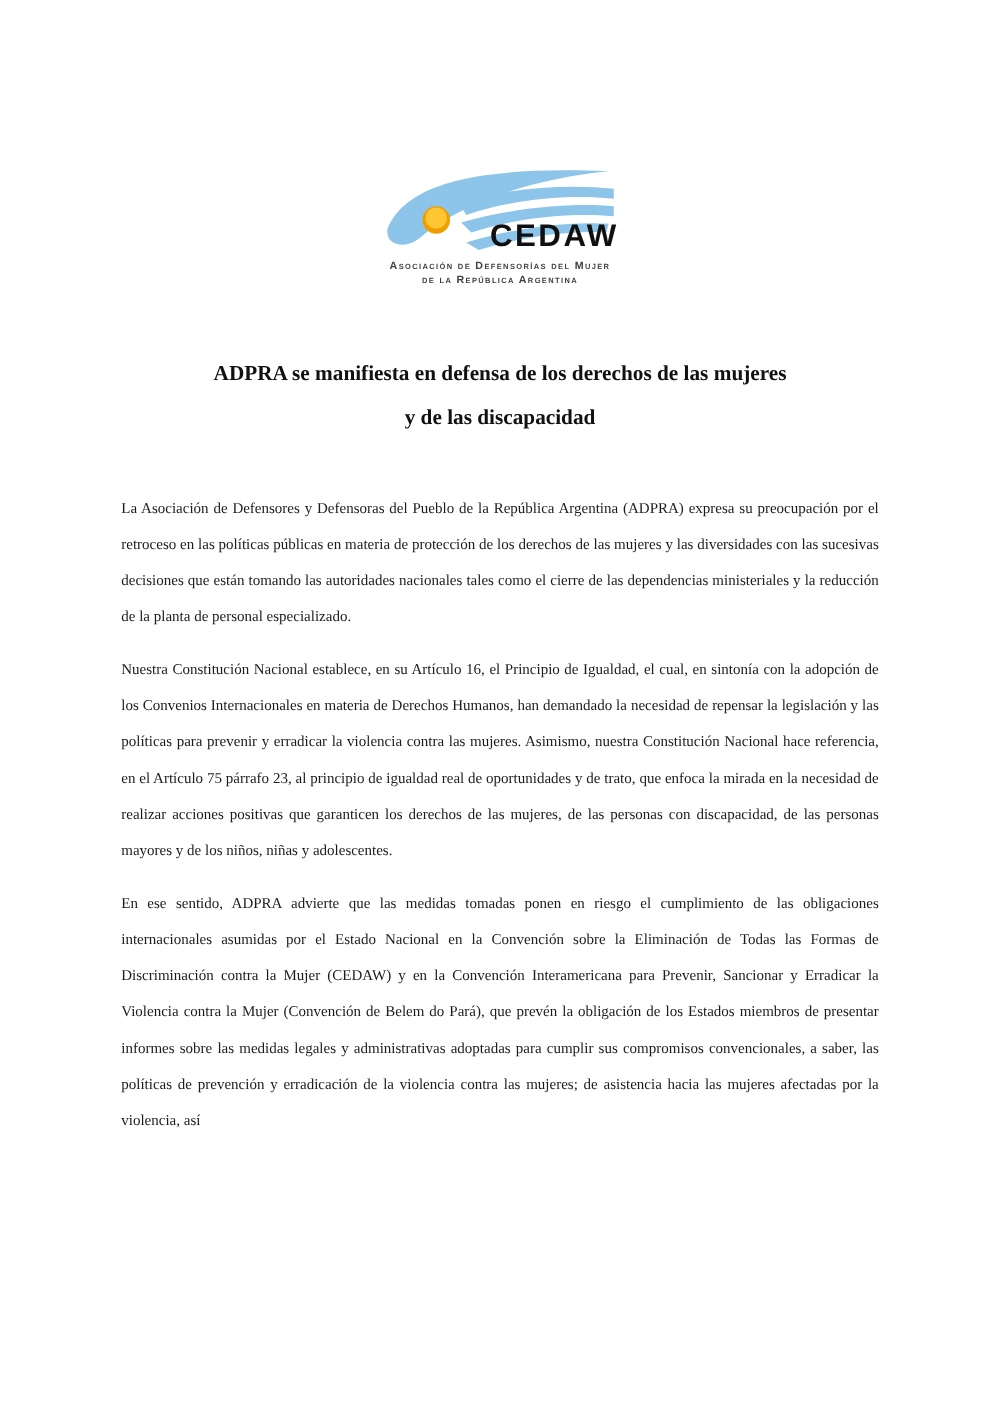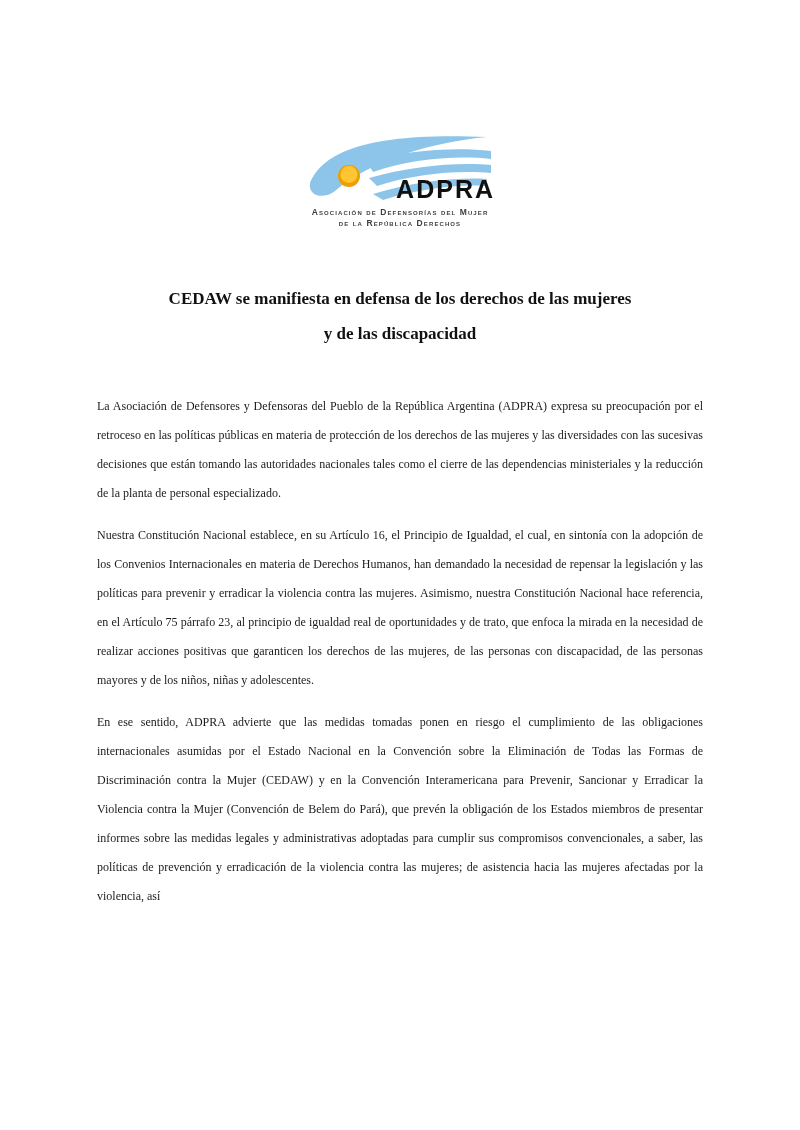--- a/index.html
+++ b/index.html
@@ -92,30 +92,30 @@
 
         <path d="M5,57 C18,26 62,6 182,11 C128,16 66,34 30,65 C18,74 3,70 5,57 Z" fill="#8CC5E9"></path>
 
         <path d="M62,36 C102,24 150,21 186,25 L186,33 C150,29 106,33 68,46 Z" fill="#8CC5E9"></path>
         <path d="M64,52 C106,40 152,36 186,39 L186,47 C152,44 108,48 72,60 Z" fill="#8CC5E9"></path>
         <path d="M68,68 C110,55 154,51 182,53 L180,60 C152,58 114,63 78,74 Z" fill="#8CC5E9"></path>
 
         <circle cx="44" cy="50" r="11" fill="#EF9E00"></circle>
         <circle cx="44" cy="48.5" r="8.5" fill="#FFC533"></circle>
       </svg>
-      <div class="logo-acronym">ADPRA</div>
+      <div class="logo-acronym">CEDAW</div>
     </div>
     <div class="logo-sub">
       <div>Asociación de Defensorías del Mujer</div>
-      <div>de la República Derechos</div>
+      <div>de la República Argentina</div>
     </div>
   </div>
 
   <div class="title">
-    <div>CEDAW se manifiesta en defensa de los derechos de las mujeres</div>
+    <div>ADPRA se manifiesta en defensa de los derechos de las mujeres</div>
     <div>y de las discapacidad</div>
   </div>
 
   <div class="content">
     <p>La Asociación de Defensores y Defensoras del Pueblo de la República Argentina (ADPRA) expresa su preocupación por el retroceso en las políticas públicas en materia de protección de los derechos de las mujeres y las diversidades con las sucesivas decisiones que están tomando las autoridades nacionales tales como el cierre de las dependencias ministeriales y la reducción de la planta de personal especializado.</p>
     <p>Nuestra Constitución Nacional establece, en su Artículo 16, el Principio de Igualdad, el cual, en sintonía con la adopción de los Convenios Internacionales en materia de Derechos Humanos, han demandado la necesidad de repensar la legislación y las políticas para prevenir y erradicar la violencia contra las mujeres. Asimismo, nuestra Constitución Nacional hace referencia, en el Artículo 75 párrafo 23, al principio de igualdad real de oportunidades y de trato, que enfoca la mirada en la necesidad de realizar acciones positivas que garanticen los derechos de las mujeres, de las personas con discapacidad, de las personas mayores y de los niños, niñas y adolescentes.</p>
     <p>En ese sentido, ADPRA advierte que las medidas tomadas ponen en riesgo el cumplimiento de las obligaciones internacionales asumidas por el Estado Nacional en la Convención sobre la Eliminación de Todas las Formas de Discriminación contra la Mujer (CEDAW) y en la Convención Interamericana para Prevenir, Sancionar y Erradicar la Violencia contra la Mujer (Convención de Belem do Pará), que prevén la obligación de los Estados miembros de presentar informes sobre las medidas legales y administrativas adoptadas para cumplir sus compromisos convencionales, a saber, las políticas de prevención y erradicación de la violencia contra las mujeres; de asistencia hacia las mujeres afectadas por la violencia, así</p>
   </div>
 
 </div>

